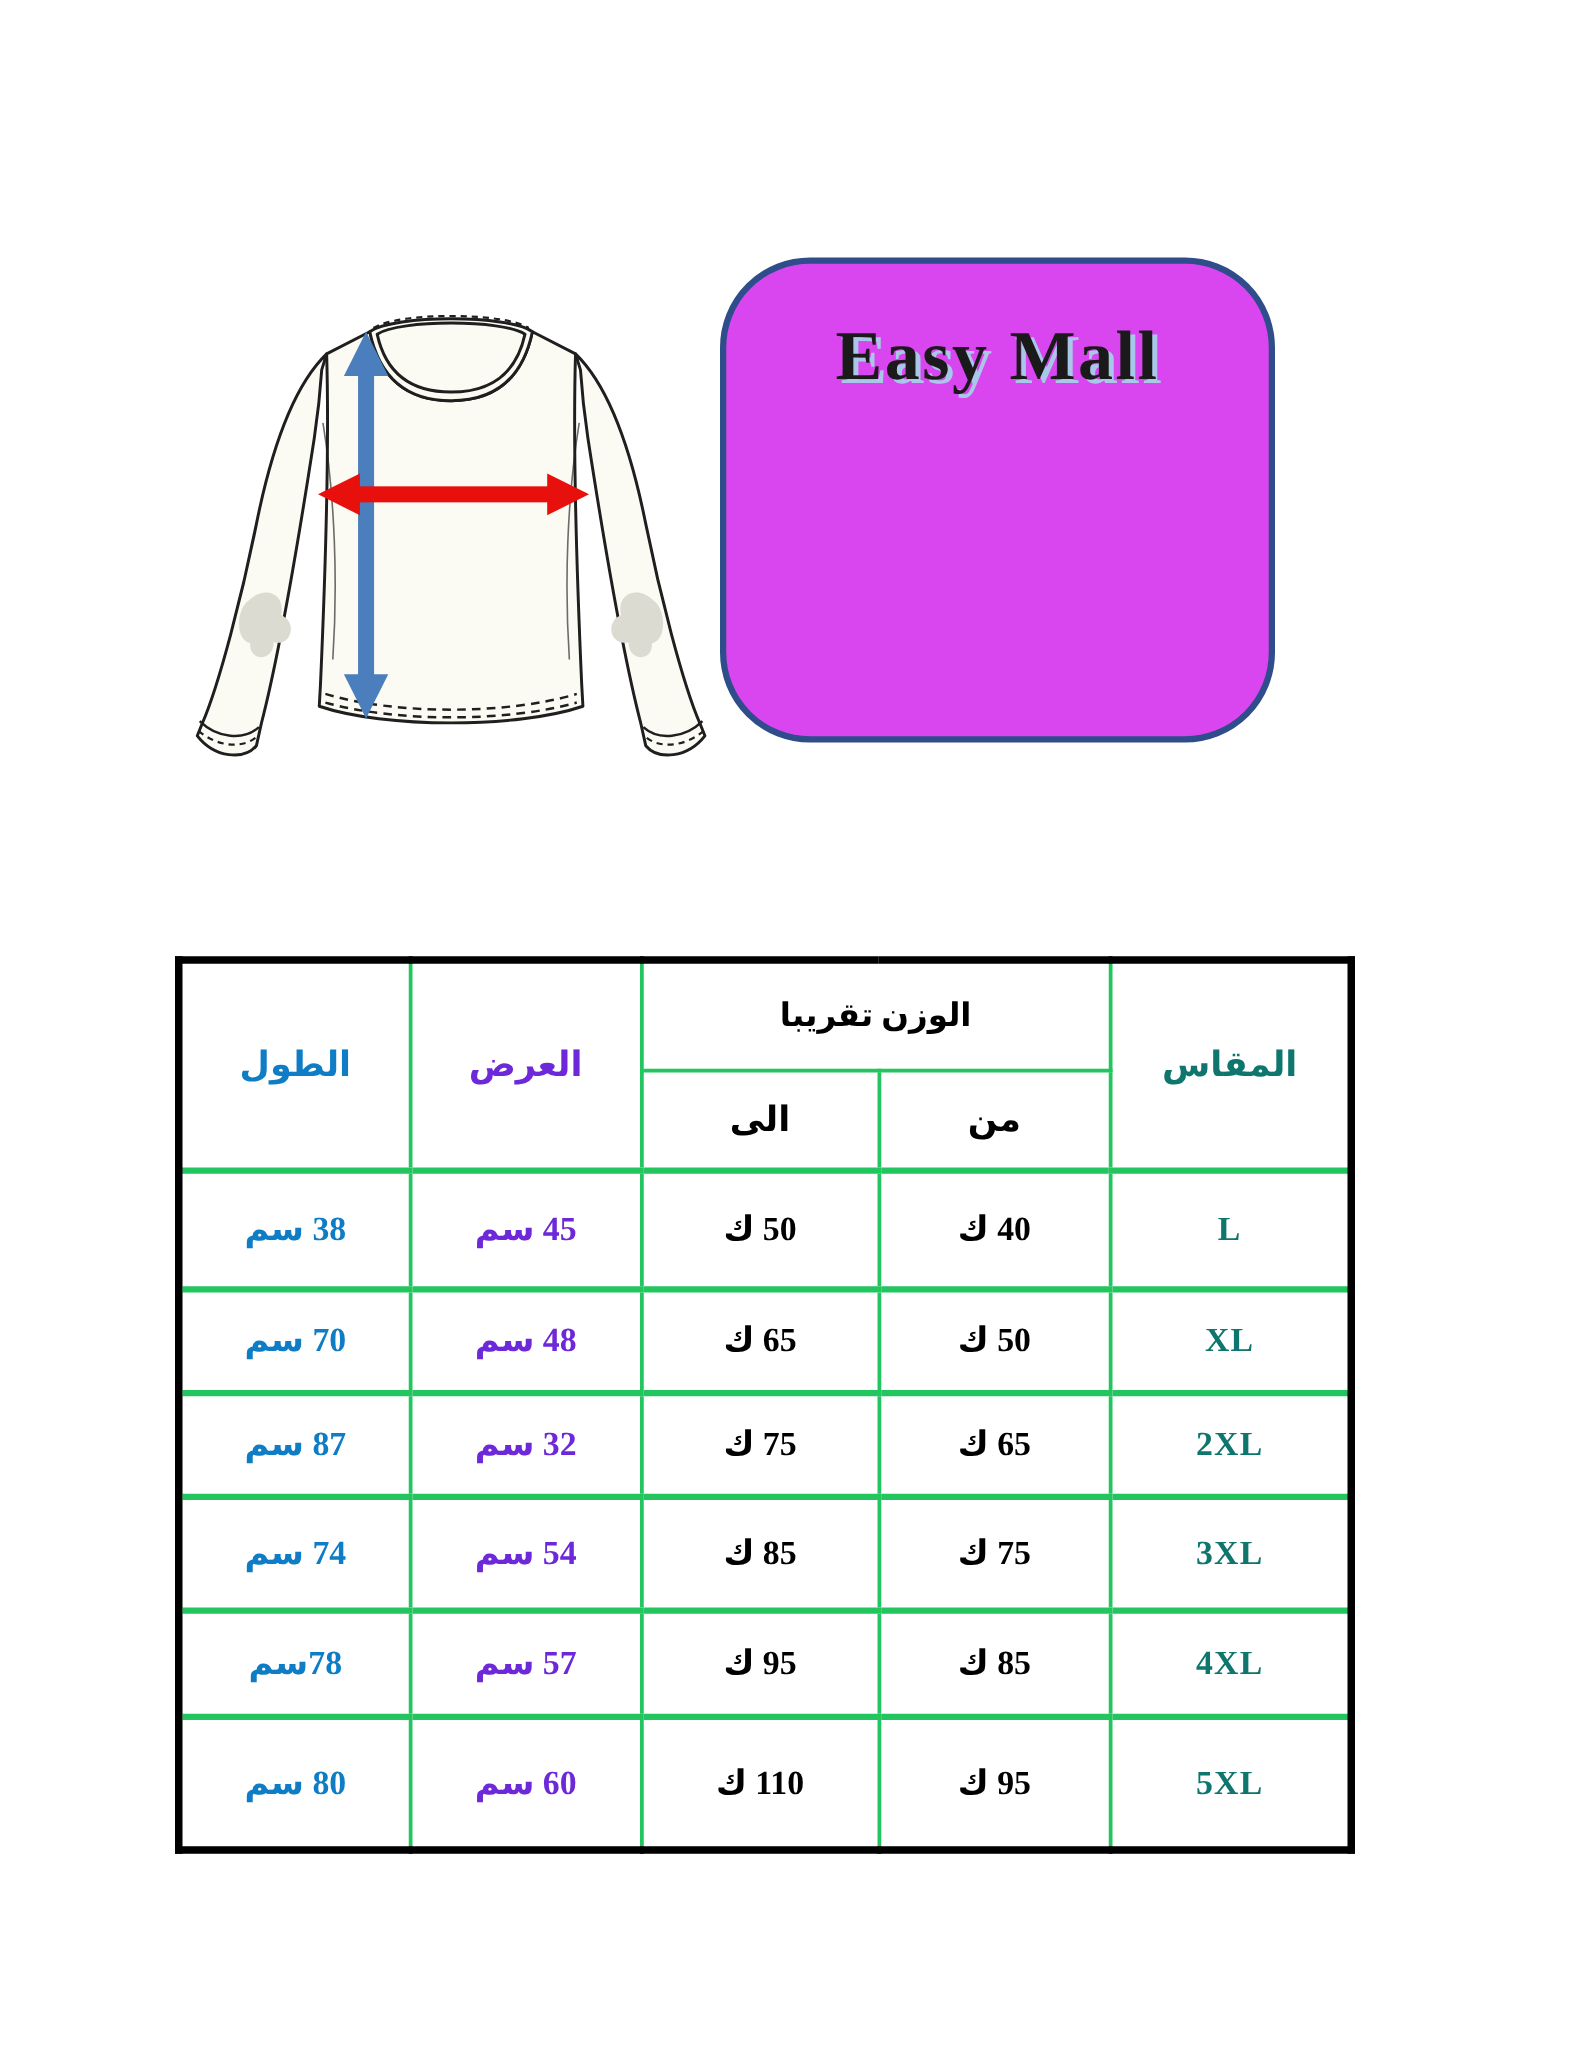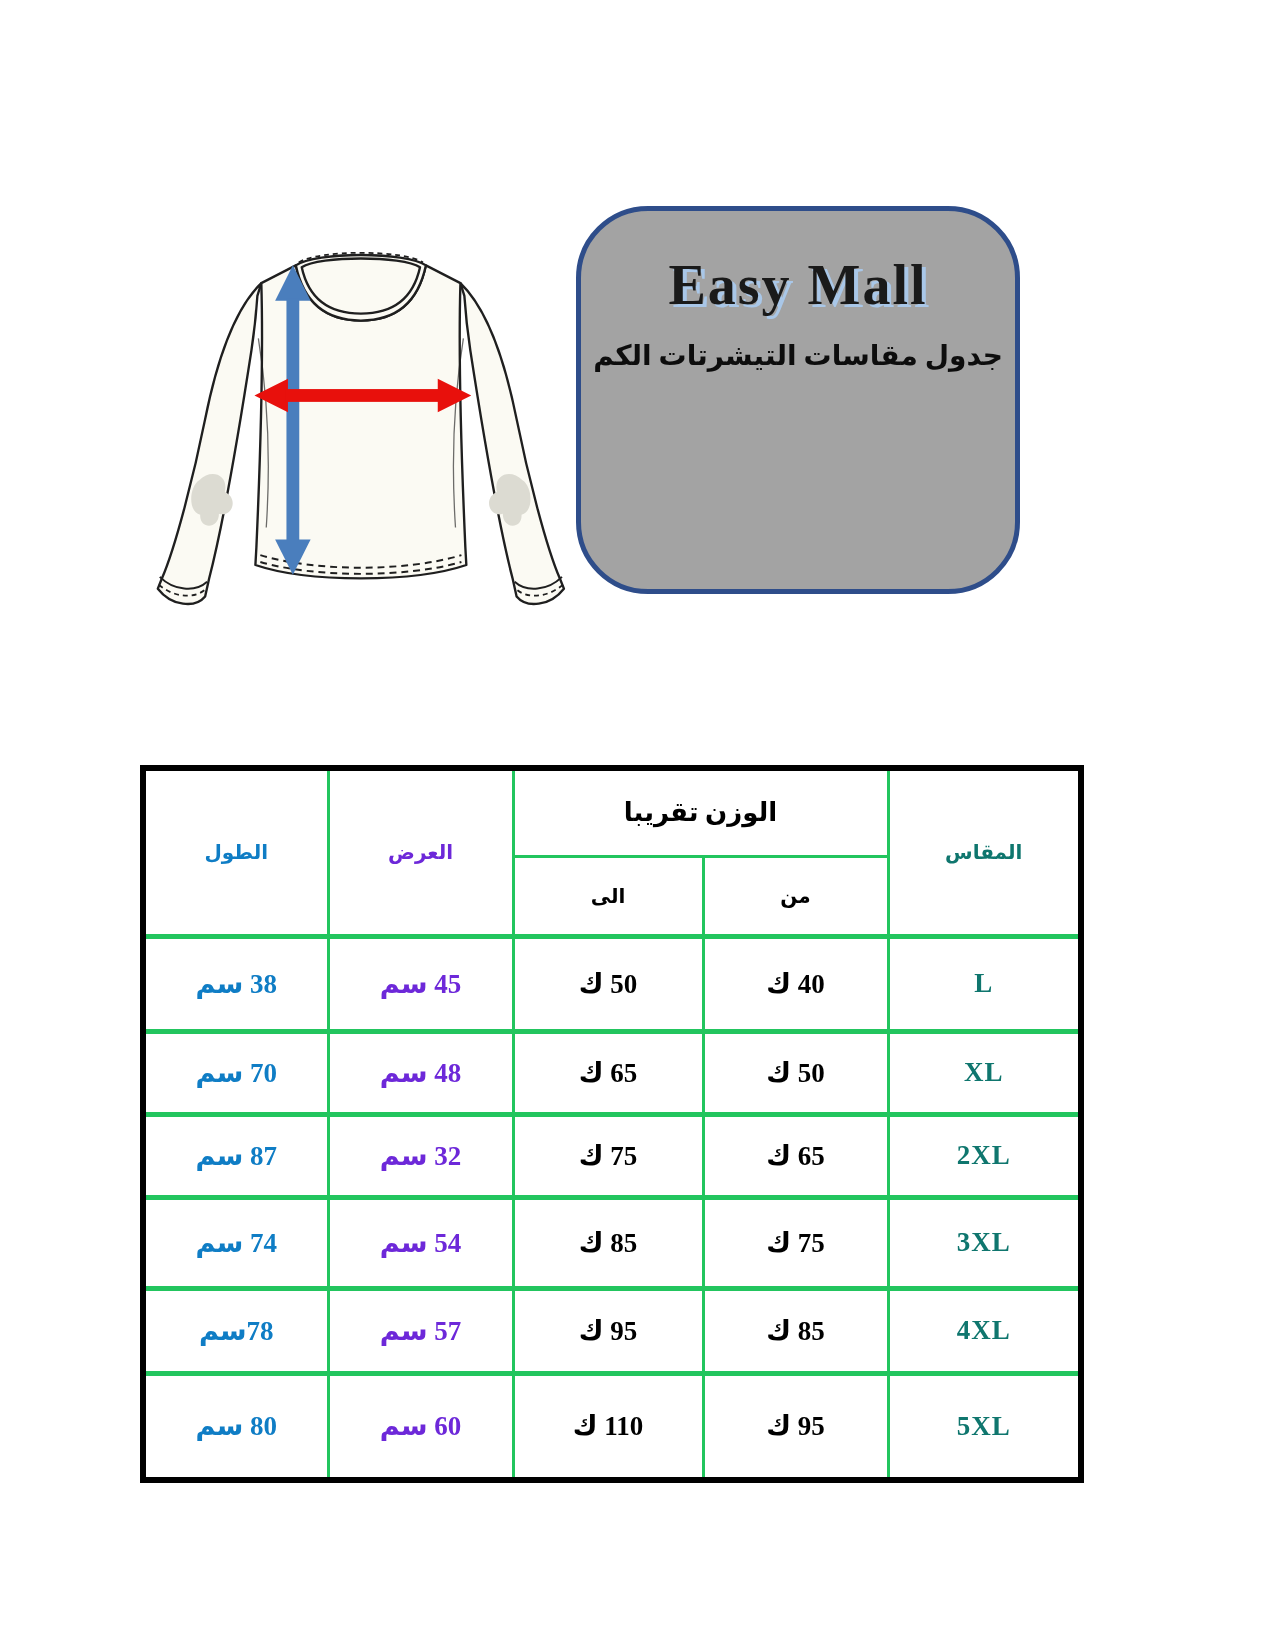--- a/index.html
+++ b/index.html
@@ -10,21 +10,21 @@
   }
   .page { position:absolute; inset:0; background:#ffffff; }
 
   
   .illustration { position:absolute; left:138px; top:222px; width:428px; height:418px; }
 
   
   .brand-box {
     position:absolute; left:576px; top:206px; width:444px; height:388px;
     border:5px solid #2e4d8a; border-radius:72px; box-sizing:border-box;
-    text-align:center; background:#a3a3a3;
+    text-align:center; background:#d946ef;
   }
   .brand-title {
     margin-top:42px; font-size:56px; font-weight:bold; letter-spacing:2px;
     color:#1a1a1a; text-shadow:4px 3px 0 #a9c7e8;
     font-family:"Liberation Serif",serif;
   }
   .brand-subtitle {
     margin-top:22px; font-size:28px; font-weight:bold; color:#0d0d0d;
   }
   .brand-fabric {
@@ -34,21 +34,21 @@
   
   .size-table {
     position:absolute; left:140px; top:765px; width:938px;
     border-collapse:collapse; table-layout:fixed;
     border:6px solid #000; background:#fff;
   }
   .size-table th, .size-table td {
     border:3px solid #22c55e; text-align:center; vertical-align:middle;
     font-weight:bold; padding:0; overflow:hidden;
   }
-  .size-table thead th { font-size:20px; border-bottom-width:5px; }
+  .size-table thead th { font-size:28px; border-bottom-width:5px; }
   .size-table th.weight-group { border-bottom-width:3px; font-size:26px; }
   .size-table tbody td { font-size:27px; border-top-width:5px; border-bottom-width:5px; }
   .c-length { color:#0f7dc5; }
   .c-width  { color:#6d28d9; }
   .c-size   { color:#0f766e; font-size:29px; letter-spacing:1px; }
   .size-table thead tr:nth-child(1){ height:88px; }
   .size-table thead tr:nth-child(2){ height:80px; }
   .size-table tbody tr:nth-child(1){ height:95px; }
   .size-table tbody tr:nth-child(2){ height:83px; }
   .size-table tbody tr:nth-child(3){ height:83px; }
@@ -95,21 +95,20 @@
       <g fill="#e8100c">
         <polygon points="118,176 152,159 152,193"></polygon>
         <rect x="150" y="169.5" width="156" height="13"></rect>
         <polygon points="338,176 304,159 304,193"></polygon>
       </g>
     </svg>
   </div>
 
   <div class="brand-box">
     <div class="brand-title">Easy Mall</div>
-    <div class="brand-subtitle" dir="rtl">جدول مقاسات التيشرتات الكم</div>
   </div>
 
   <table class="size-table">
     <colgroup>
       <col style="width:185px">
         <col style="width:185px">
         <col style="width:190px">
         <col style="width:185px">
         <col style="width:193px">
     </colgroup>

